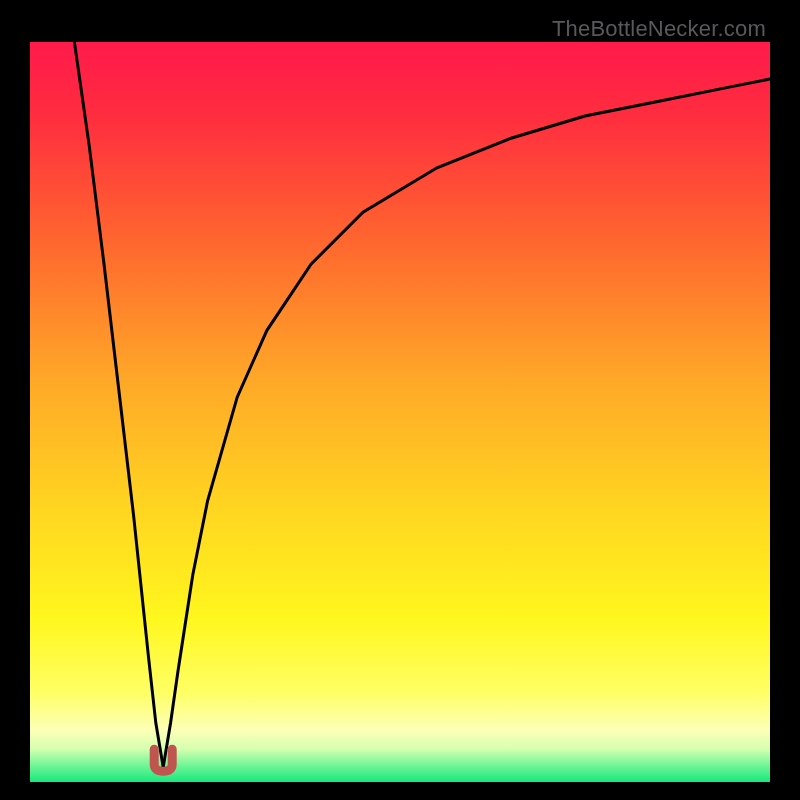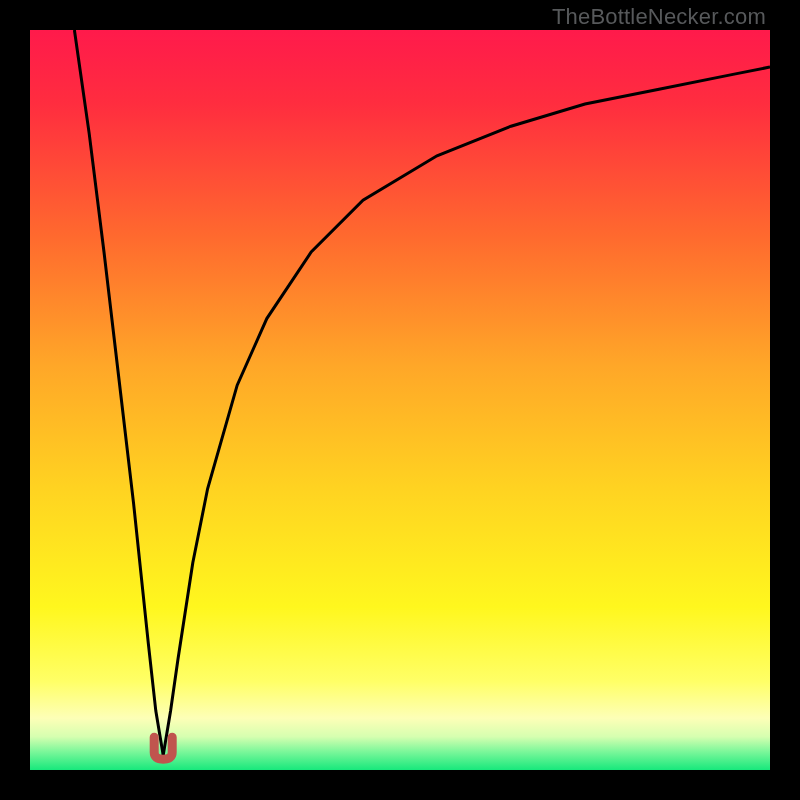--- a/index.html
+++ b/index.html
@@ -7,21 +7,21 @@
     padding: 0;
     width: 800px;
     height: 800px;
     overflow: hidden;
     background: #000;
     font-family: Arial, Helvetica, sans-serif;
   }
   .frame {
     position: absolute;
     left: 0;
-    top: 0;
+    top: 12px;
     width: 800px;
     height: 572px;
     background: #000;
   }
   .plot-area {
     position: absolute;
     left: 30px;
     top: 30px;
     width: 740px;
     height: 740px;

